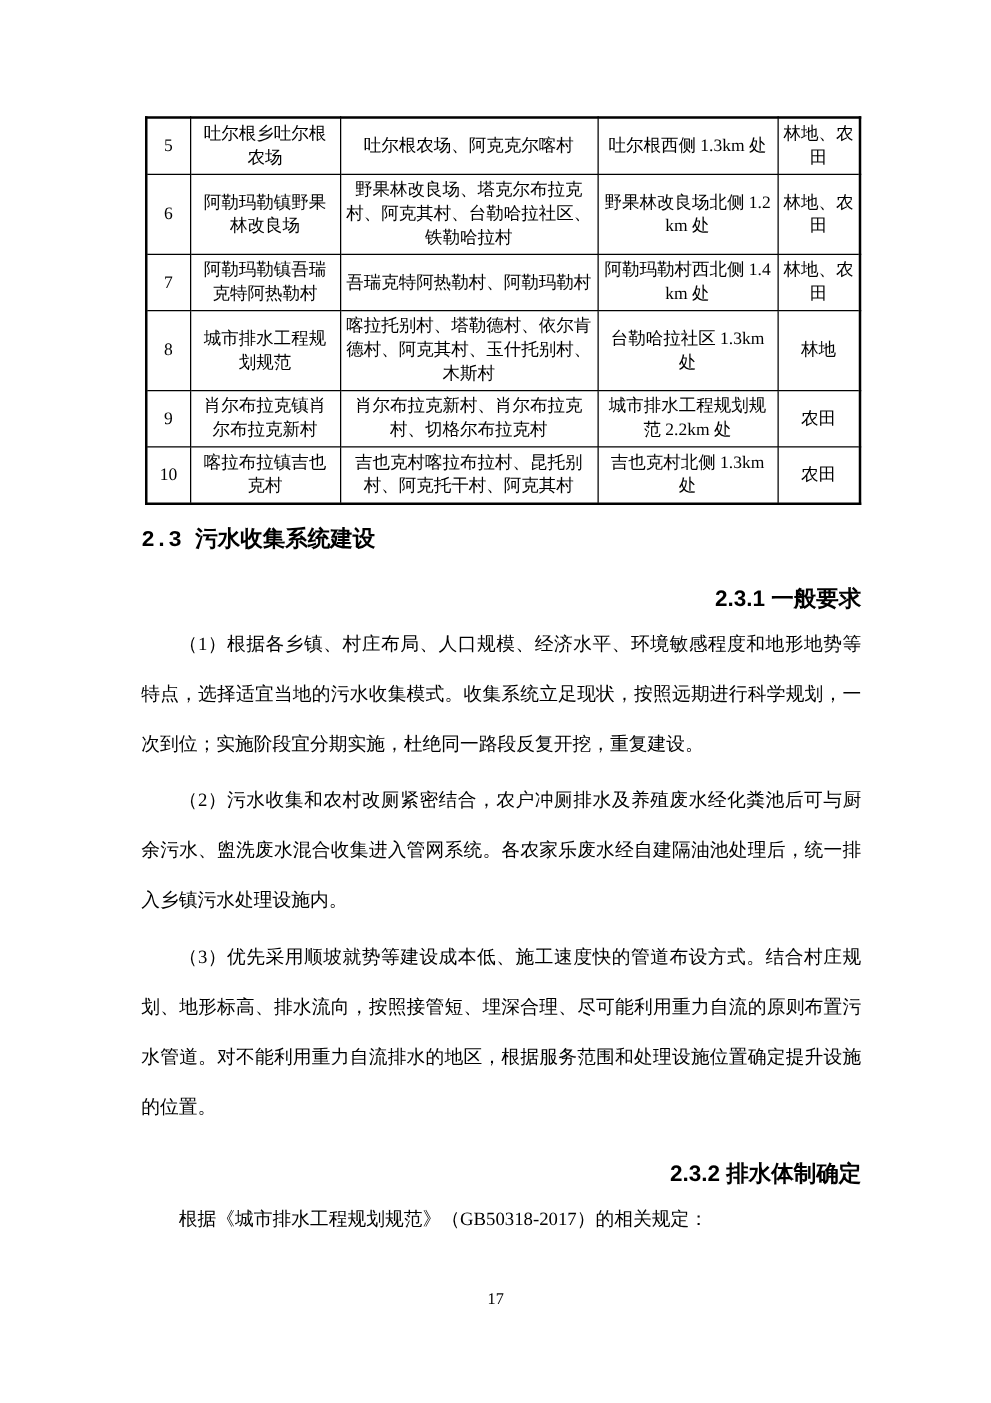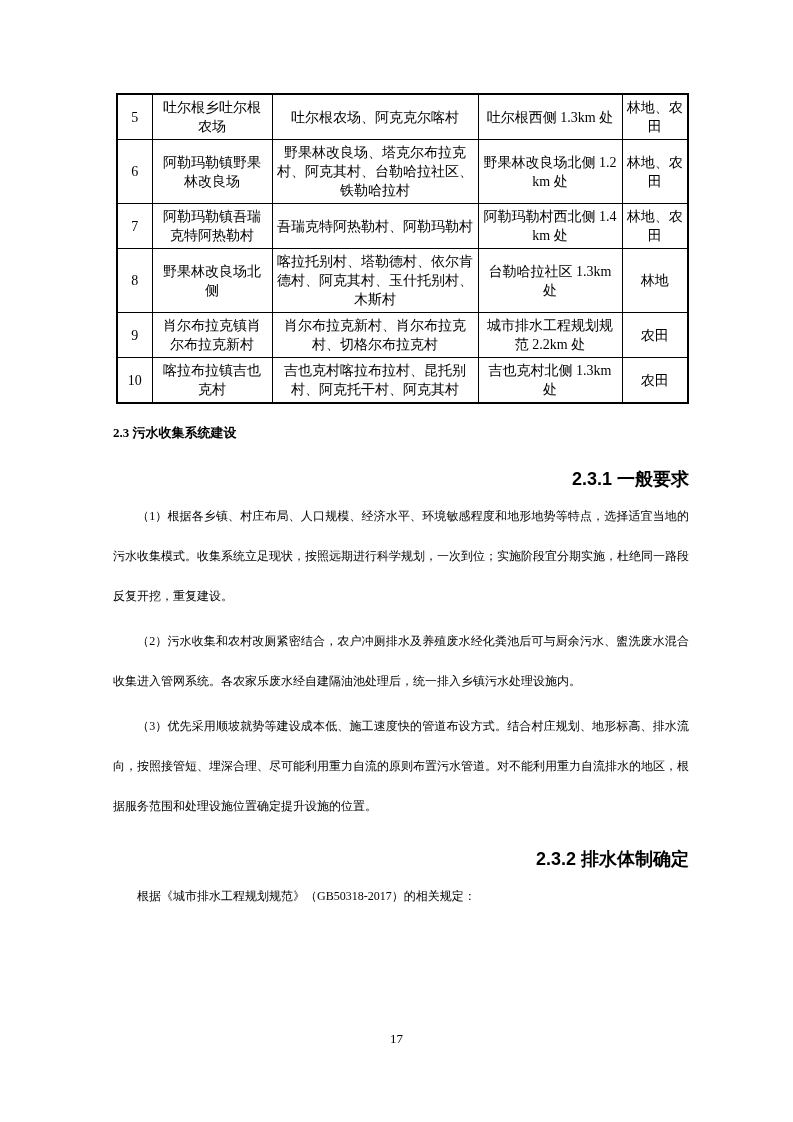--- a/index.html
+++ b/index.html
@@ -43,36 +43,36 @@
   table.village-table {
     border: 2px solid #000;
   }
   col.c-no   { width: 35px; }
   col.c-name { width: 120px; }
   col.c-vill { width: 206px; }
   col.c-loc  { width: 144px; }
   col.c-land { width: 66px; }
   
   .h-sec {
-    font-family: Liberation Serif, serif;
+    font-family: Liberation Mono, monospace;
     font-weight: bold;
-    font-size: 13px;
+    font-size: 18px;
     margin: 16px 0 0 0;
     line-height: 26px;
   }
   .h-sub {
     font-family: "Liberation Sans", "DejaVu Sans", sans-serif;
     font-weight: bold;
     font-size: 18px;
     margin: 21px 0 0 0;
     line-height: 24px;
     text-align: right;
   }
   p.body-par {
-    font-size: 12px;
+    font-size: 15px;
     line-height: 40px;
     text-align: justify;
     margin: 5px 0 0 0;
     text-indent: 2em;
   }
   
   .footer {
     position: absolute;
     left: 0;
     top: 1031px;
@@ -113,21 +113,21 @@
       </tr>
           <tr>
         <td>7</td>
         <td>阿勒玛勒镇吾瑞克特阿热勒村</td>
         <td>吾瑞克特阿热勒村、阿勒玛勒村</td>
         <td>阿勒玛勒村西北侧 1.4km 处</td>
         <td>林地、农田</td>
       </tr>
           <tr>
         <td>8</td>
-        <td>野果林改良场北侧</td>
+        <td>城市排水工程规划规范</td>
         <td>喀拉托别村、塔勒德村、依尔肯德村、阿克其村、玉什托别村、木斯村</td>
         <td>台勒哈拉社区 1.3km 处</td>
         <td>林地</td>
       </tr>
           <tr>
         <td>9</td>
         <td>肖尔布拉克镇肖尔布拉克新村</td>
         <td>肖尔布拉克新村、肖尔布拉克村、切格尔布拉克村</td>
         <td>城市排水工程规划规范 2.2km 处</td>
         <td>农田</td>

